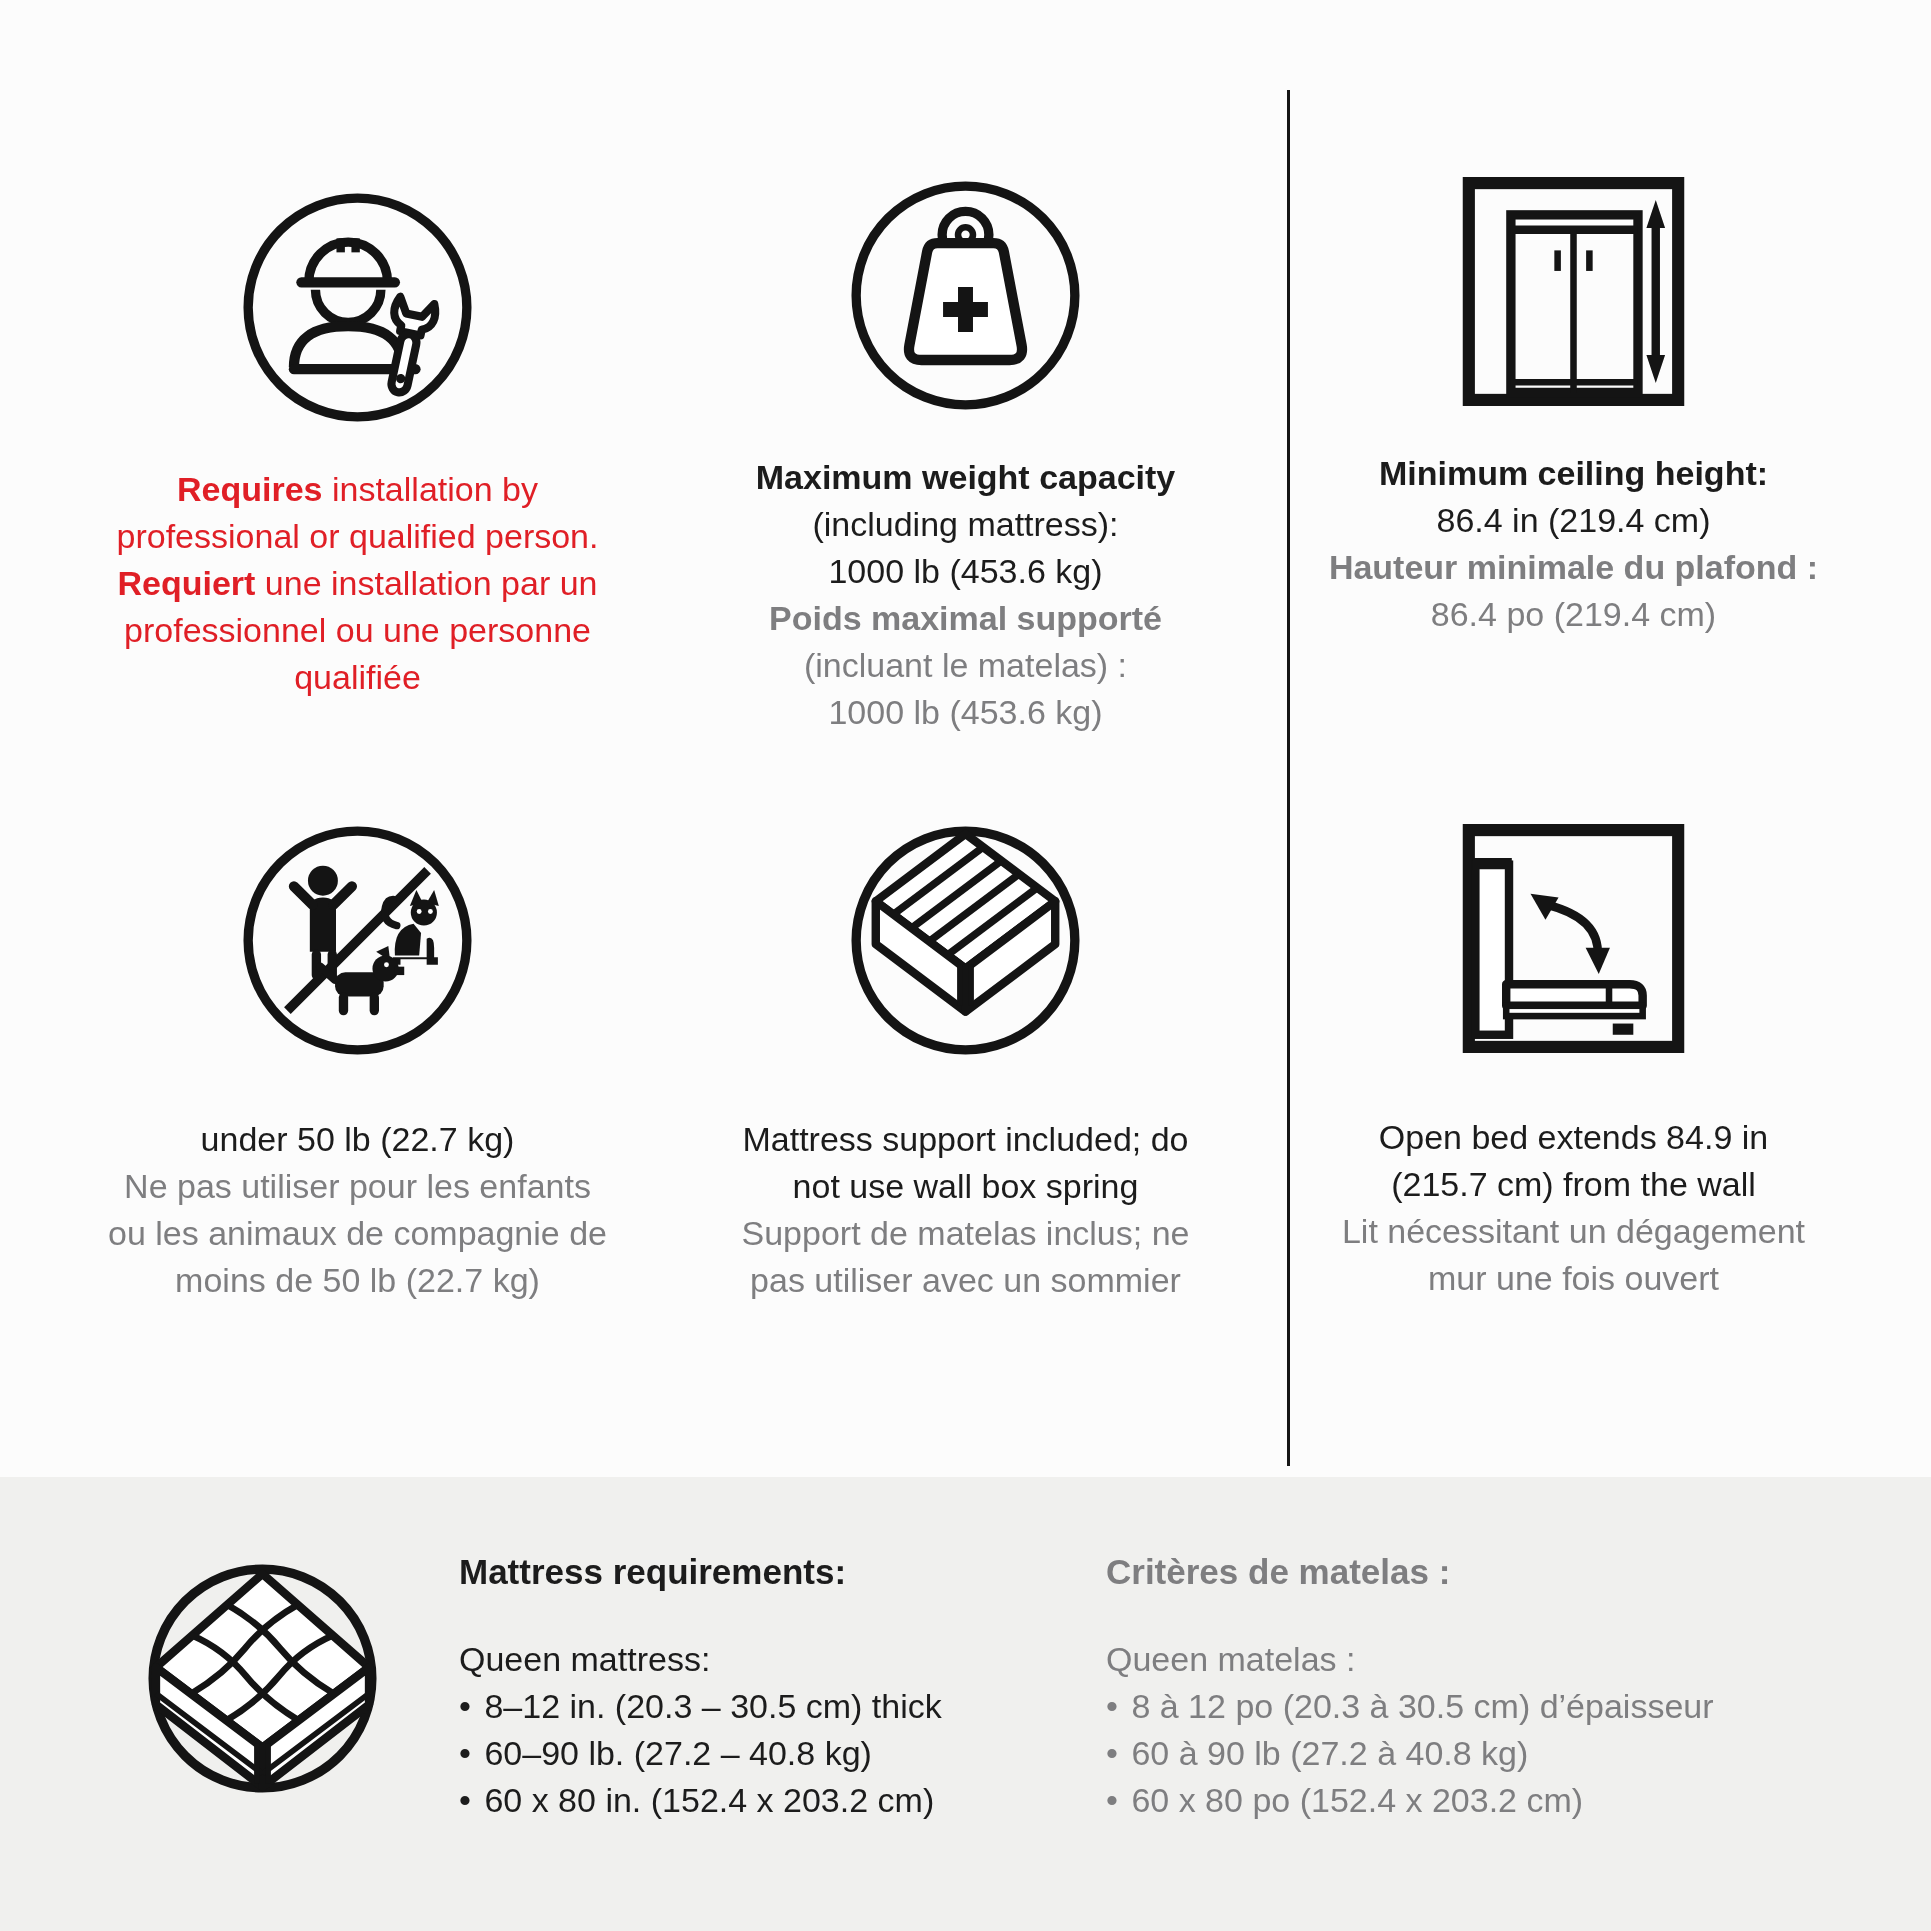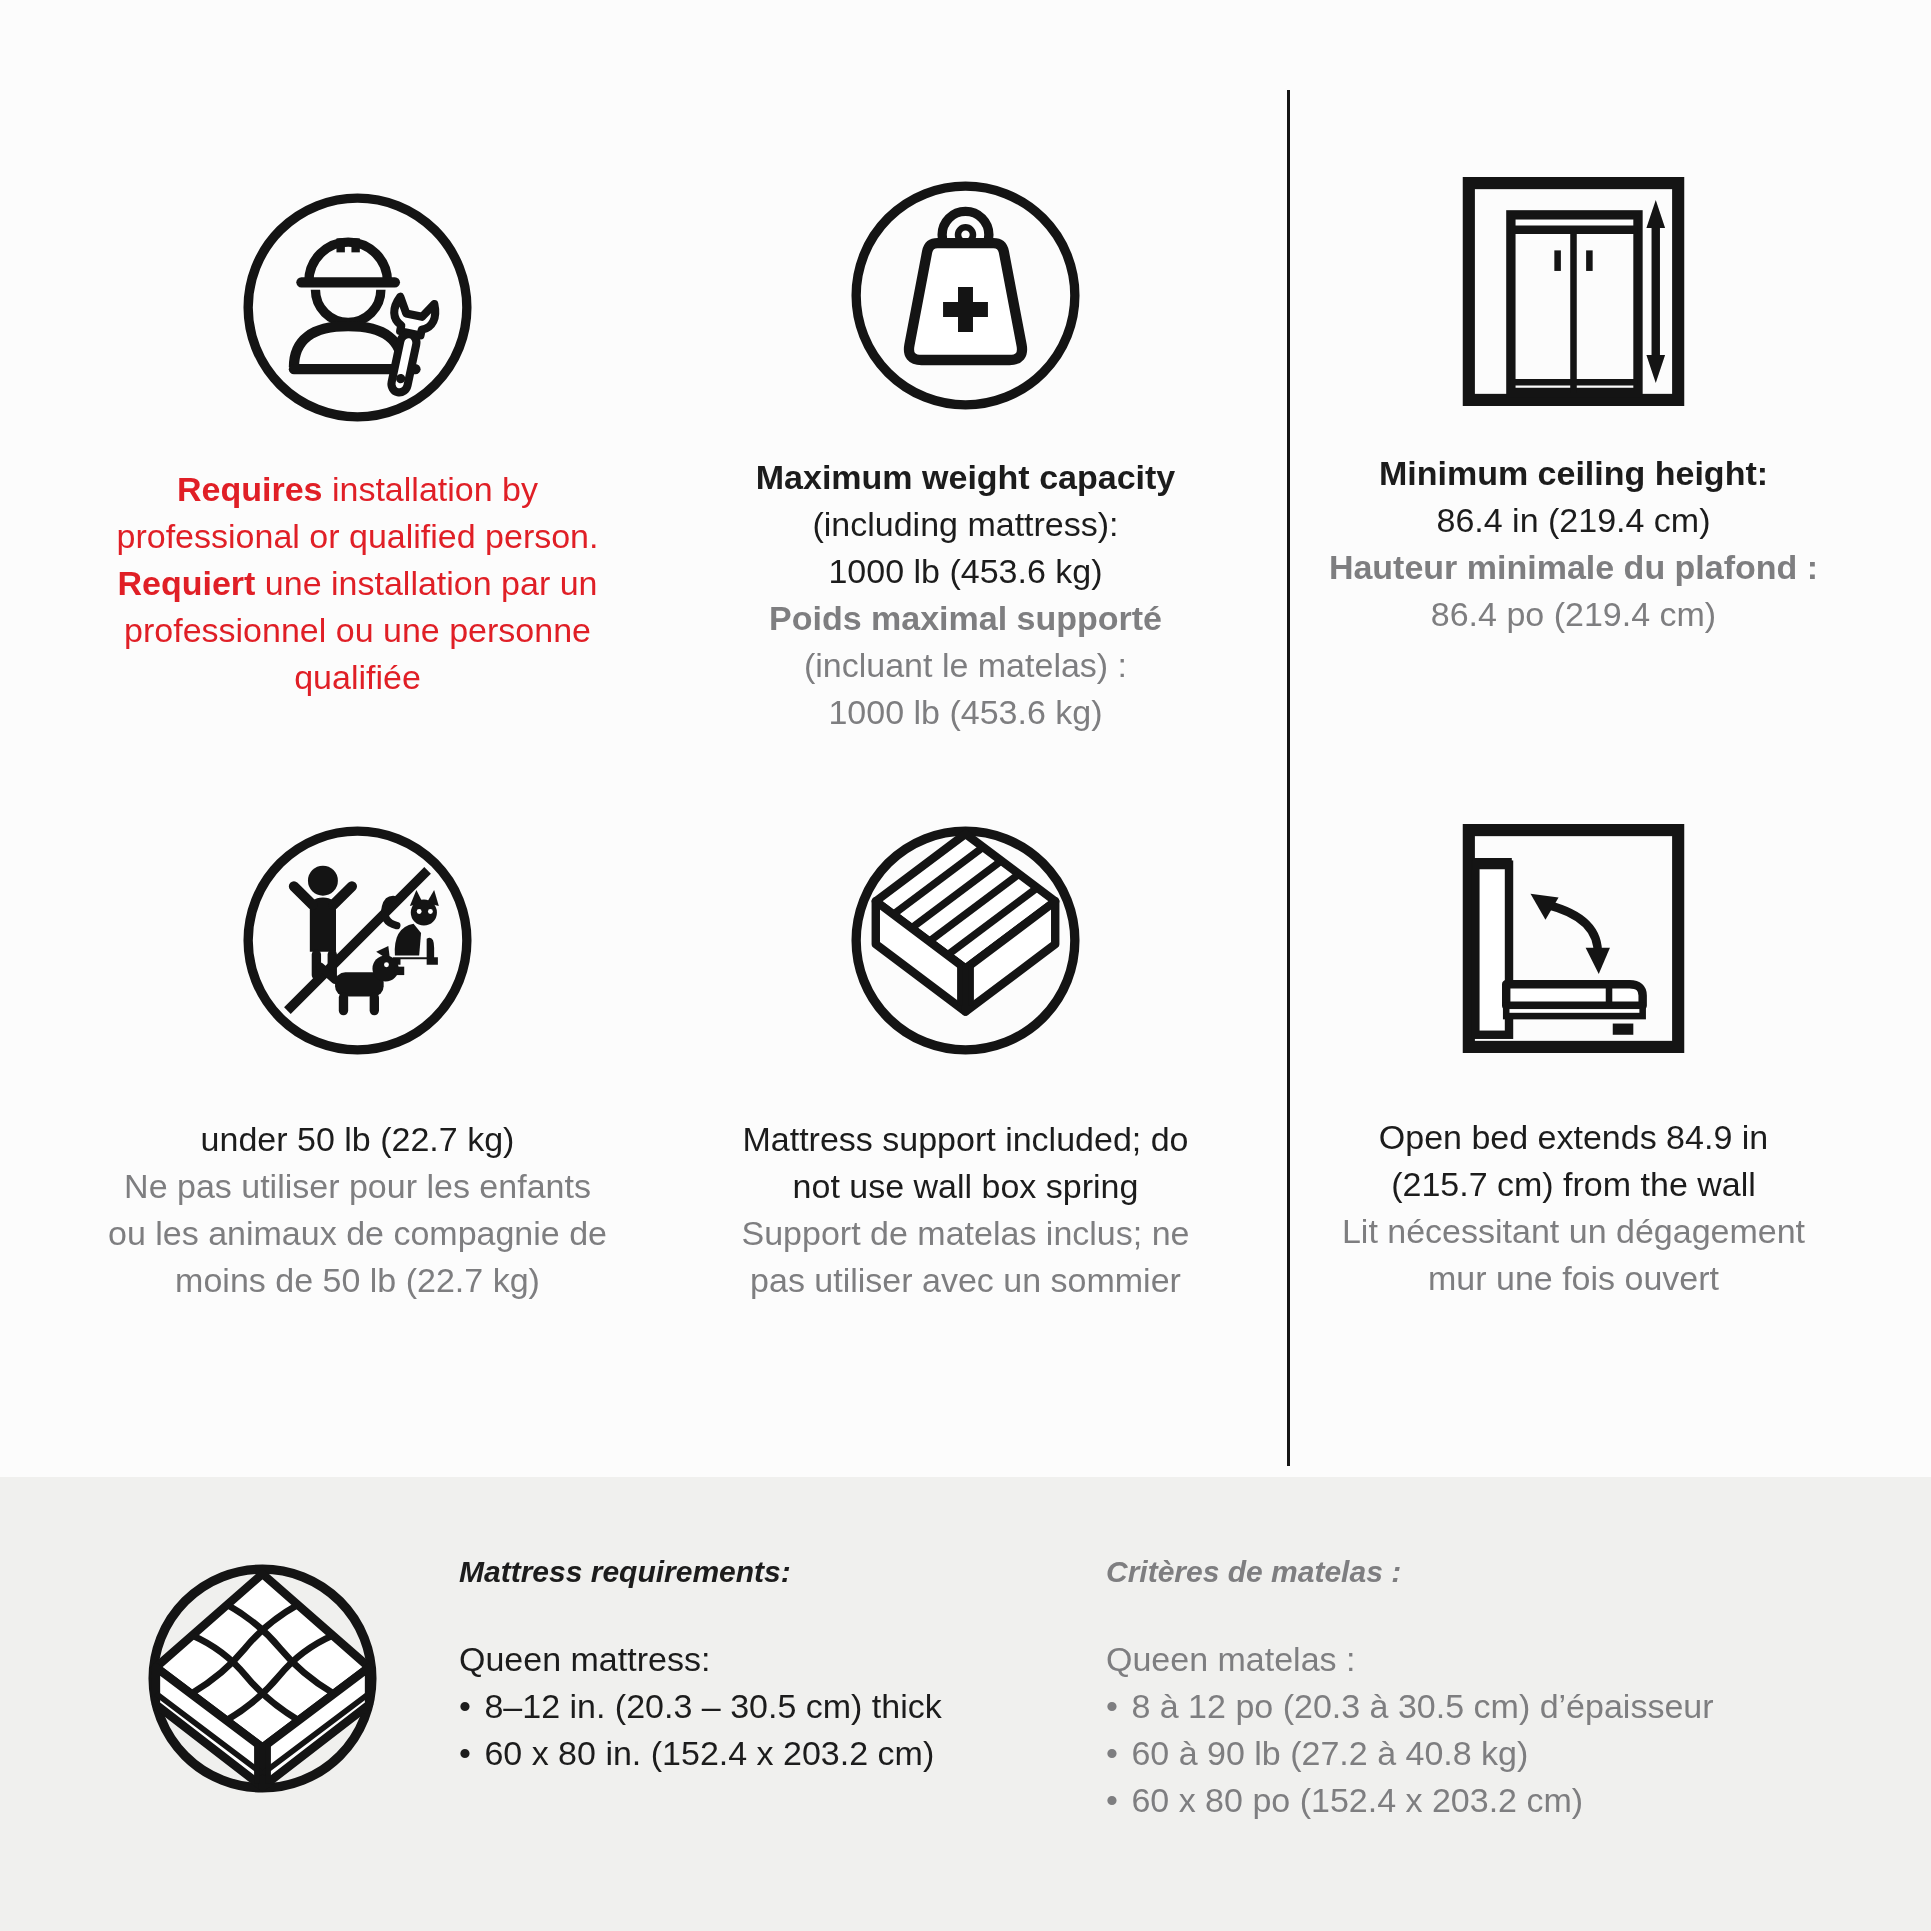--- a/index.html
+++ b/index.html
@@ -27,21 +27,21 @@
   .b4 .txt,.b5 .txt,.b6 .txt{margin-top:54px;}
   .line{white-space:nowrap;}
   .bold{font-weight:700;}
   .red{color:var(--accent_red);}
   .gray{color:var(--text_gray);}
   .band{position:absolute; left:0; top:1477px; width:1931px; height:454px; background:var(--band_bg);}
   .band-icon{position:absolute; left:141px; top:80px;}
   .band-col{position:absolute; top:71px; font-size:34px; line-height:47px;}
   .band-col.en{left:459px; width:618px;}
   .band-col.fr{left:1106px; width:734px;}
-  .band-title{font-weight:700; font-size:30px;font-style:italic;}
+  .band-title{font-weight:700; font-size:35px;}
   .band-sub{margin-top:41px;}
   .b-line{white-space:nowrap;}
   .blt{display:inline-block; margin-right:13.5px;}
   svg .st{fill:none; stroke:var(--icon_stroke);}
 </style>
 </head>
 <body>
 
 <div class="canvas">
 
@@ -220,20 +220,21 @@
         <path class="st" d="M16 146 L130 232 M244 146 L130 232" stroke-width="6"></path>
         <line class="st" x1="124" y1="200" x2="124" y2="242" stroke-width="6"></line>
         <line class="st" x1="136" y1="200" x2="136" y2="242" stroke-width="6"></line>
       </svg>
     </div>
 
     <div class="band-col en">
       <div class="band-title">Mattress requirements:</div>
       <div class="band-sub">Queen mattress:</div>
       <div class="b-line"><span class="blt">•</span><span>8–12 in. (20.3 – 30.5 cm) thick</span></div>
+      <div class="b-line"><span class="blt">•</span><span>60–90 lb. (27.2 – 40.8 kg)</span></div>
       <div class="b-line"><span class="blt">•</span><span>60 x 80 in. (152.4 x 203.2 cm)</span></div>
     </div>
 
     <div class="band-col fr gray">
       <div class="band-title">Critères de matelas :</div>
       <div class="band-sub">Queen matelas :</div>
       <div class="b-line"><span class="blt">•</span><span>8 à 12 po (20.3 à 30.5 cm) d’épaisseur</span></div>
       <div class="b-line"><span class="blt">•</span><span>60 à 90 lb (27.2 à 40.8 kg)</span></div>
       <div class="b-line"><span class="blt">•</span><span>60 x 80 po (152.4 x 203.2 cm)</span></div>
     </div>

